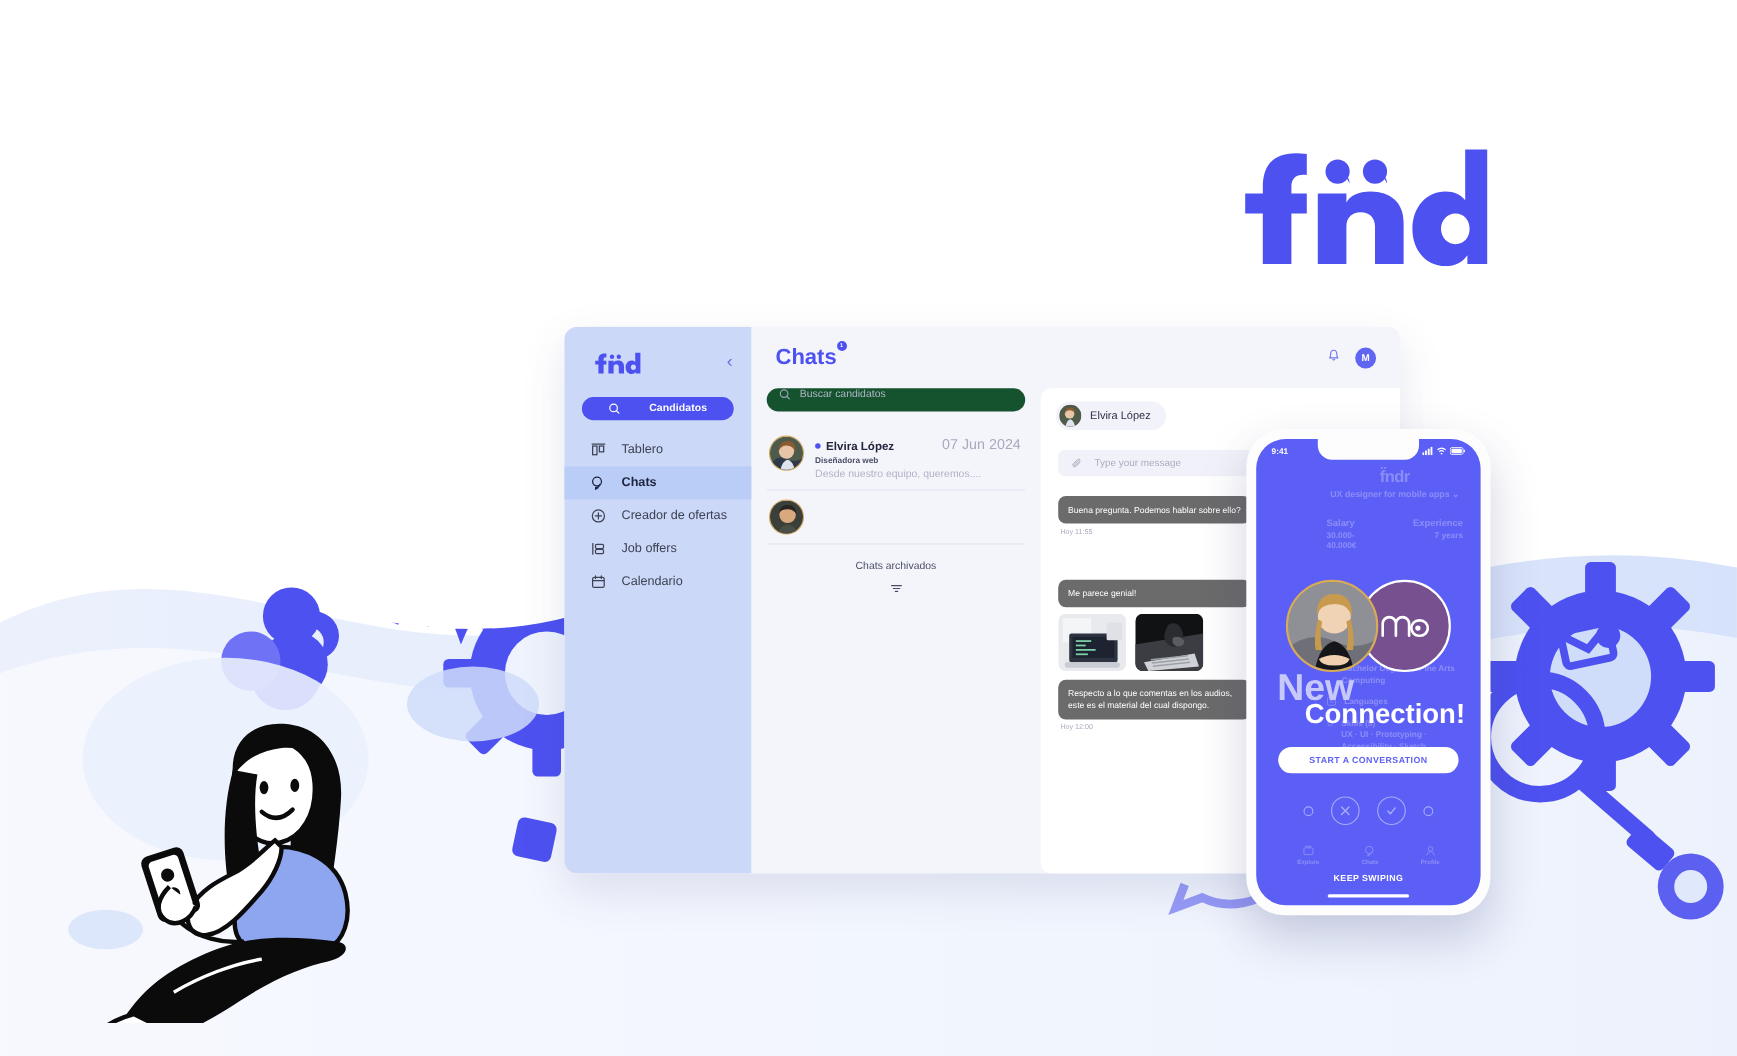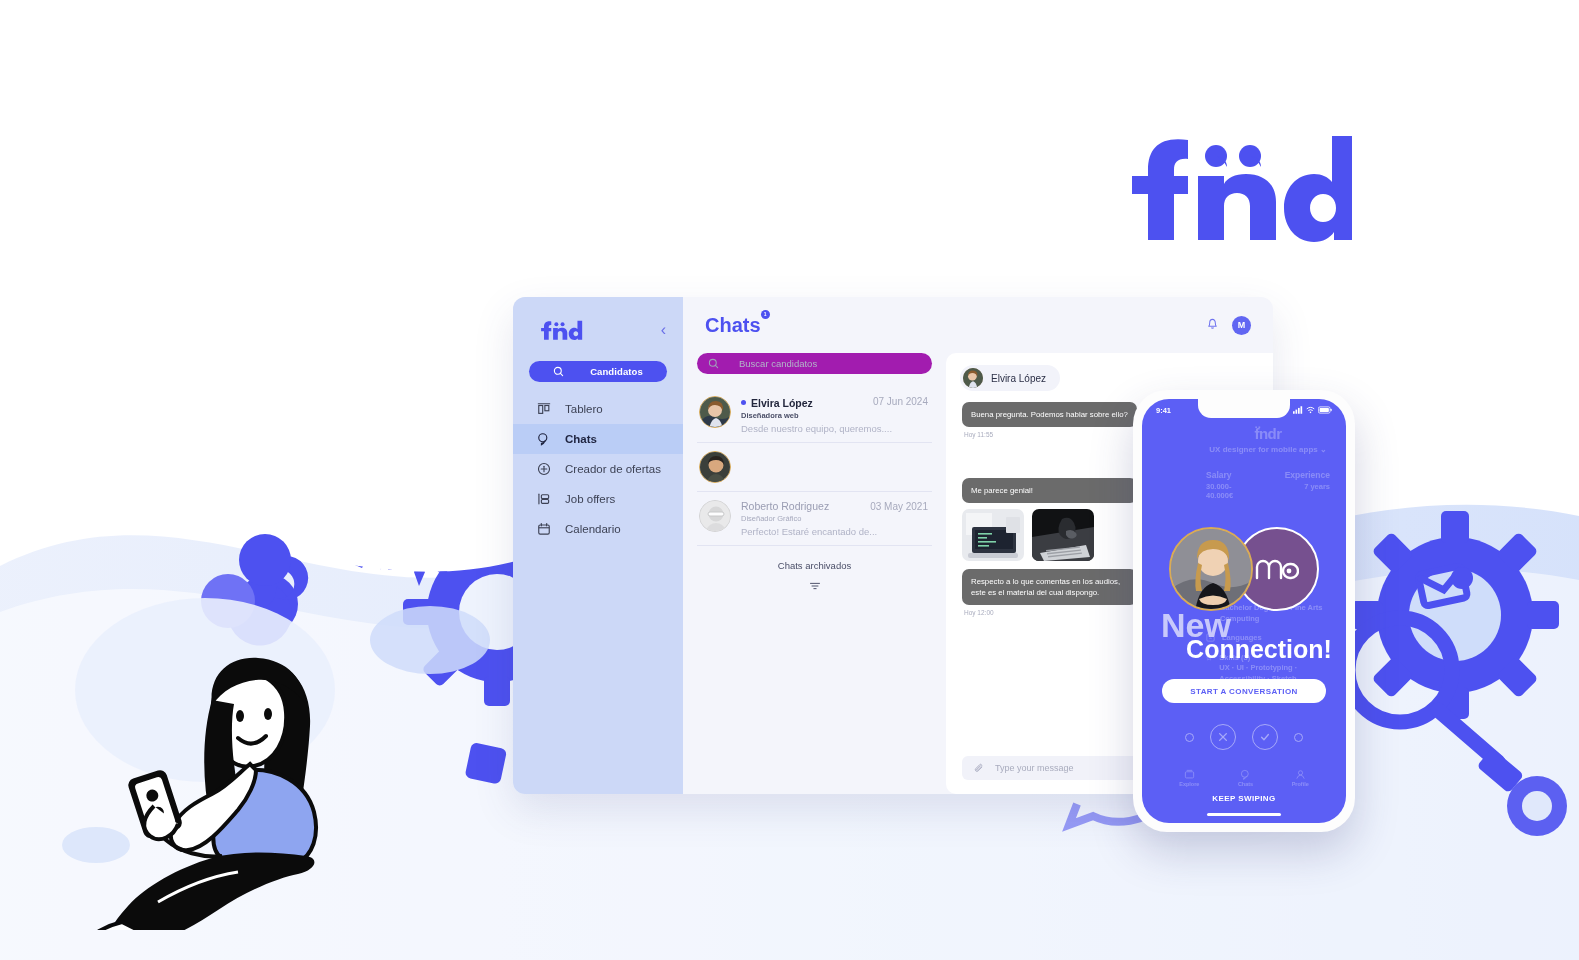--- a/index.html
+++ b/index.html
@@ -78,41 +78,41 @@
     width:19px; height:19px; border-radius:50%; background:#6166f2; color:#fff;
     font-size:9px; display:flex; align-items:center; justify-content:center;
     font-weight:700; cursor:pointer;
   }
 
   #app-body { flex:1; display:flex; gap:14px; padding: 0 0 0 14px; min-height:0; }
 
   
   #chat-list { width: 235px; flex:0 0 235px; display:flex; flex-direction:column; }
   #search-box {
-    height: 21px; background:#a21caf; border-radius: 11px; display:flex;
-    align-items:center; gap:20px; padding: 0 11px; margin-bottom: 14px;
+    height: 21px; background:#14532d; border-radius: 11px; display:flex;
+    gap:8px; padding: 0 11px; margin-bottom: 14px;
     cursor: text;
   }
   #search-box .ph { font-size:9.5px; color:#b2b5c9; }
   .chat-row {
     display:flex; gap:10px; padding: 8px 4px 8px 2px;
     border-bottom: 1px solid #e2e4f2; cursor:pointer;
   }
   .chat-row .av {
     width:32px; height:32px; border-radius:50%; flex:0 0 32px;
     border: 1.5px solid #d9ab57; overflow:hidden; background:#cfd2e0;
   }
   .chat-row.muted .av { border-color:#ccc; filter: grayscale(1) opacity(.8); }
   .chat-meta { flex:1; min-width:0; }
   .chat-line1 { display:flex; align-items:baseline; justify-content:space-between; gap:6px; }
   .chat-name { font-size:10.5px; font-weight:700; color:#22263c; display:flex;
                align-items:center; gap:5px; white-space:nowrap; }
   .chat-row.muted .chat-name { color:#9a9db3; font-weight:400; }
   .dot-unread { width:5px; height:5px; border-radius:50%; background:#4d51f0; flex:0 0 5px; }
-  .chat-date { font-size:10px; color:#a7aabd; white-space:nowrap; }
+  .chat-date { font-size:13px; color:#a7aabd; white-space:nowrap; }
   .chat-role { font-size:7.5px; color:#4a4e67; font-weight:700; margin-top:2px; }
   .chat-row.muted .chat-role { color:#a6a9bd; font-weight:400; }
   .chat-prev { font-size:9.5px; color:#b0b3c6; margin-top:3px;
                white-space:nowrap; overflow:hidden; text-overflow:ellipsis; }
   #archived {
     margin: 14px auto 0 auto; display:flex; align-items:center; gap:9px;
     font-size:9.5px; color:#4a4e67; cursor:pointer;flex-direction:column;
   }
 
   
@@ -531,38 +531,20 @@
           <div class="av">
             <svg width="32" height="32" viewBox="0 0 32 32">
               <rect width="32" height="32" fill="#3b3f3a"></rect>
               <circle cx="16" cy="13" r="7.5" fill="#d8a87e"></circle>
               <path d="M8,12 q1,-8 8,-8 q8,0 8,9 q-2,-5 -8,-5 q-6,0 -8,4 Z" fill="#2a2420"></path>
               <path d="M6,32 q3,-10 10,-10 q7,0 10,10 Z" fill="#4a4f45"></path>
             </svg>
           </div>
         </div>
 
-        <div class="chat-row muted">
-          <div class="av">
-            <svg width="32" height="32" viewBox="0 0 32 32">
-              <rect width="32" height="32" fill="#e6e6e8"></rect>
-              <circle cx="16" cy="13" r="7.5" fill="#cfcfd3"></circle>
-              <rect x="8" y="11" width="16" height="4" rx="2" fill="#fff" stroke="#bcbcc2" stroke-width="1"></rect>
-              <path d="M5,32 q3,-10 11,-10 q8,0 11,10 Z" fill="#d6d6da"></path>
-            </svg>
-          </div>
-          <div class="chat-meta">
-            <div class="chat-line1">
-              <span class="chat-name">Roberto Rodriguez</span>
-              <span class="chat-date">03 May 2021</span>
-            </div>
-            <div class="chat-role">Diseñador Gráfico</div>
-            <div class="chat-prev">Perfecto! Estaré encantado de...</div>
-          </div>
-        </div>
 
         <div id="archived">
           <span>Chats archivados</span>
           <svg width="12" height="12" viewBox="0 0 16 16">
             <line x1="2" y1="4.5" x2="14" y2="4.5" stroke="#4a4e67" stroke-width="1.3" stroke-linecap="round"></line>
             <line x1="4" y1="8" x2="12" y2="8" stroke="#4a4e67" stroke-width="1.3" stroke-linecap="round"></line>
             <line x1="6.5" y1="11.5" x2="9.5" y2="11.5" stroke="#4a4e67" stroke-width="1.3" stroke-linecap="round"></line>
           </svg>
         </div>
       </div>
@@ -572,20 +554,29 @@
           <div class="conv-user">
             <div class="av">
               <svg width="20" height="20" viewBox="0 0 32 32">
                 <rect width="32" height="32" fill="#4e5a4a"></rect>
                 <circle cx="15" cy="13" r="7" fill="#e8c5a8"></circle>
                 <path d="M8,13 q0,-9 8,-9 q8,0 7,10 q-2,-6 -8,-6 q-5,0 -7,5 Z" fill="#8a5b2e"></path>
                 <path d="M9,32 q2,-10 7,-11 q5,1 7,11 Z" fill="#dfe3ee"></path>
               </svg>
             </div>
             <span class="nm">Elvira  López</span>
+          </div>
+        </div>
+
+        <div id="composer">
+          <div class="inner">
+            <svg width="11" height="11" viewBox="0 0 16 16">
+              <path d="M11.5,6 L6,11.5 a2.4,2.4 0 0,1 -3.4,-3.4 L8.4,2.3 a1.7,1.7 0 0,1 2.4,2.4 L5.2,10.3 a0.9,0.9 0 0,1 -1.3,-1.3 L9,3.9" fill="none" stroke="#9fa2b8" stroke-width="1.1" stroke-linecap="round"></path>
+            </svg>
+            <span class="ph">Type your message</span>
           </div>
         </div>
 
         <div id="conv-scroll">
           <div class="bub them">Buena pregunta. Podemos hablar sobre ello?</div>
           <div class="stamp">Hoy 11:55</div>
 
           <div class="bub me" style="max-width:90px;margin-top:-26px;margin-right:-36px;">Claro! ... cuenta...</div>
 
           <div class="bub them" style="margin-top:26px;">Me parece genial!</div>
@@ -622,29 +613,20 @@
               </svg>
             </div>
           </div>
 
           <div class="bub them">Respecto a lo que comentas en los audios, este es el material del cual dispongo.</div>
           <div class="stamp">Hoy 12:00</div>
 
           <div class="bub me" style="max-width:80px;margin-top:-4px;margin-right:-40px;">Vale, p...</div>
           <div class="bub me" style="max-width:80px;margin-right:-40px;">Tienes... en cue...</div>
         </div>
-
-        <div id="composer">
-          <div class="inner">
-            <svg width="11" height="11" viewBox="0 0 16 16">
-              <path d="M11.5,6 L6,11.5 a2.4,2.4 0 0,1 -3.4,-3.4 L8.4,2.3 a1.7,1.7 0 0,1 2.4,2.4 L5.2,10.3 a0.9,0.9 0 0,1 -1.3,-1.3 L9,3.9" fill="none" stroke="#9fa2b8" stroke-width="1.1" stroke-linecap="round"></path>
-            </svg>
-            <span class="ph">Type your message</span>
-          </div>
-        </div>
       </div>
     </div>
   </div>
 </div>
 
 <div id="phone">
   <div id="phone-screen">
     <div id="notch"></div>
     <div id="status-bar">
       <span>9:41</span>

